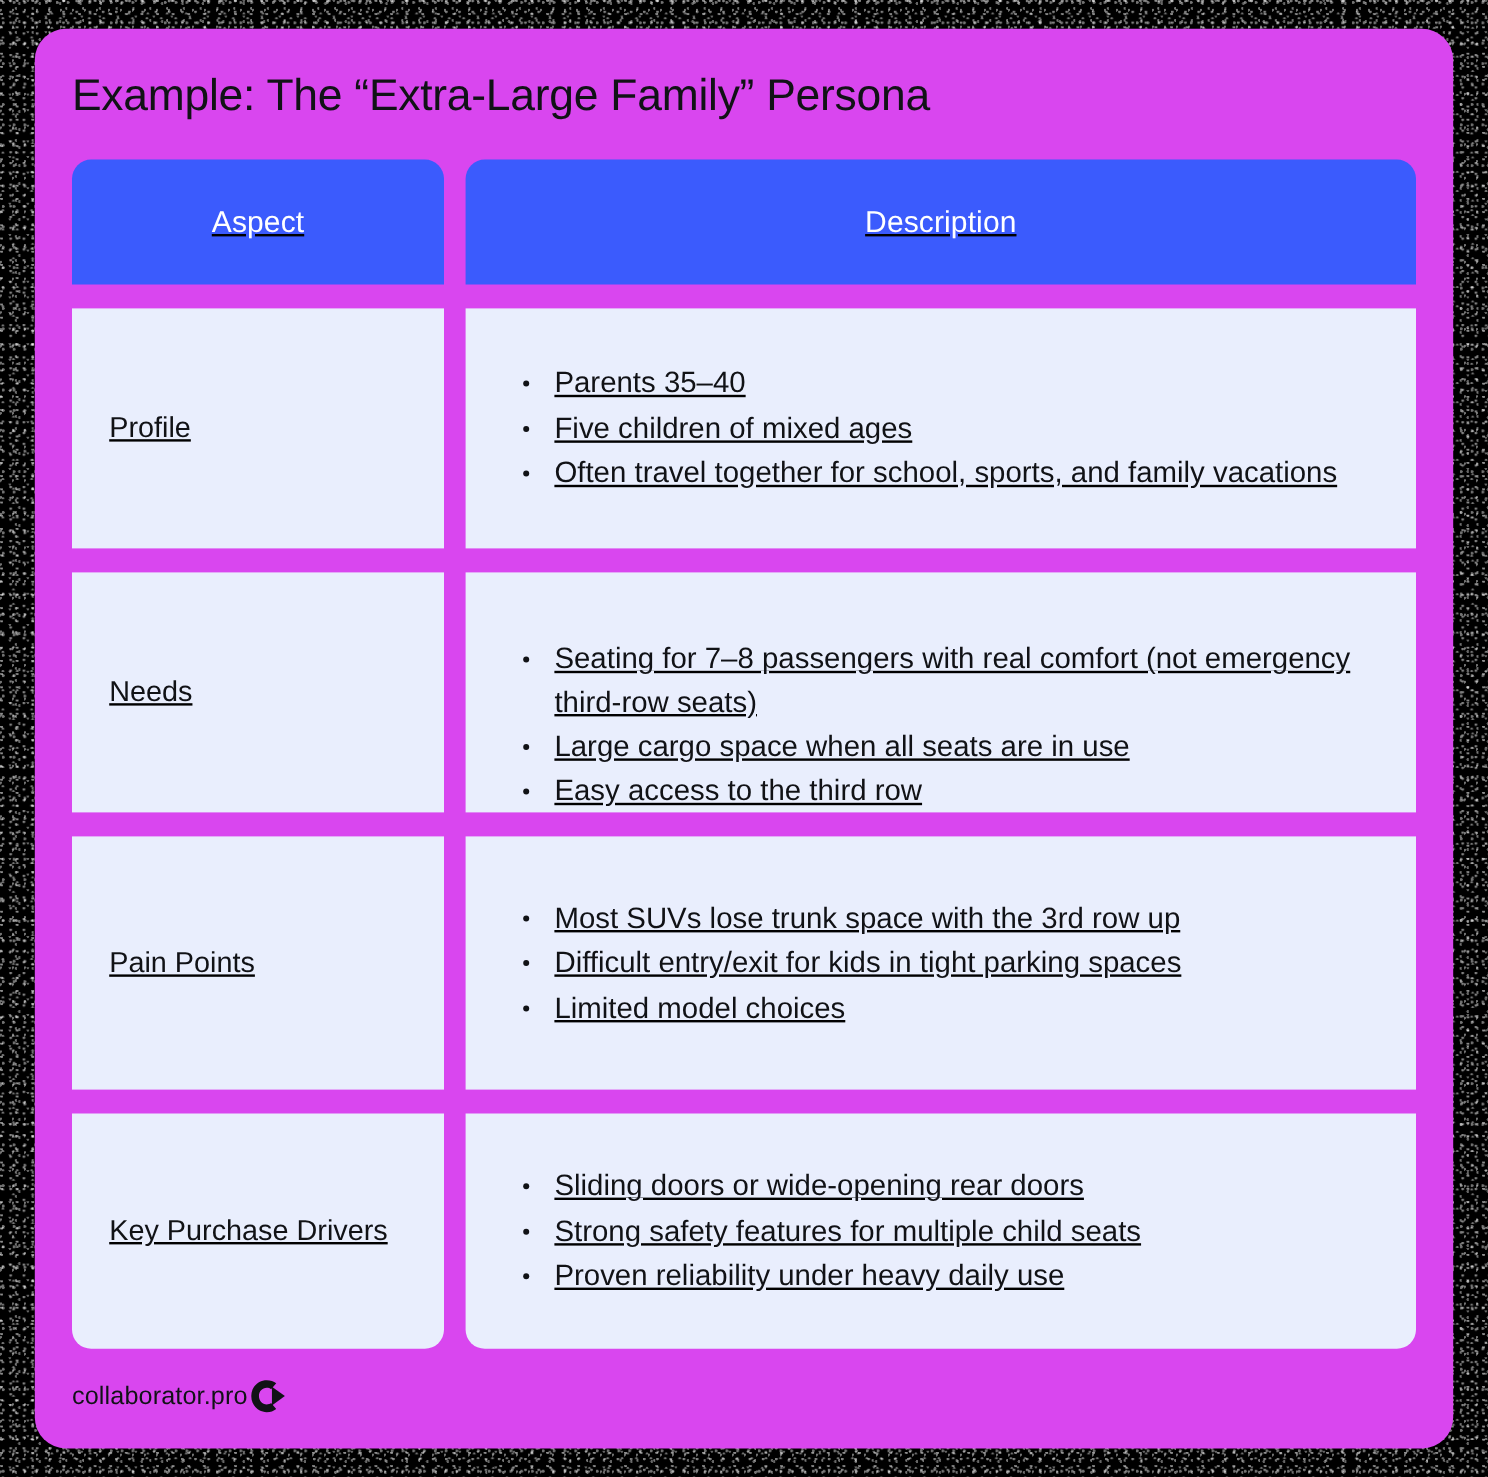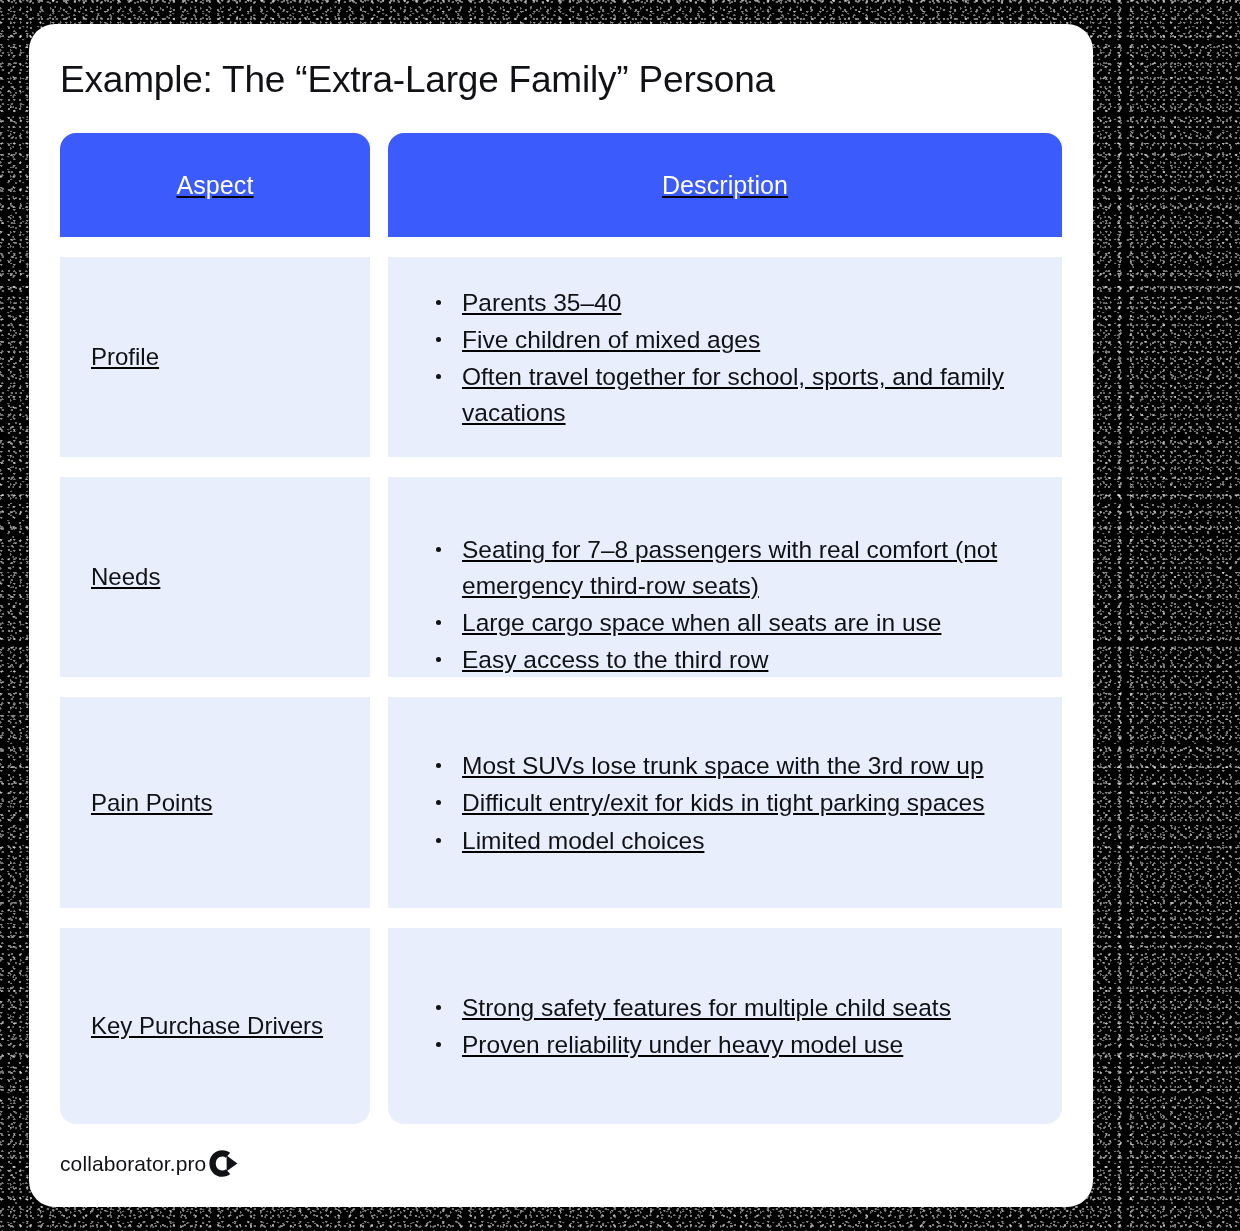--- a/index.html
+++ b/index.html
@@ -34,24 +34,24 @@
       radial-gradient(circle at 20% 96%, rgba(255,255,255,.45) 0 1px, transparent 1.4px),
       radial-gradient(circle at 70% 98%, rgba(255,255,255,.45) 0 1px, transparent 1.4px);
     background-size: 13px 11px, 9px 17px, 15px 13px, 11px 9px, 17px 15px, 10px 14px, 14px 10px, 12px 16px, 16px 12px;
     pointer-events: none;
   }
 
   .card {
     position: absolute;
     left: 29px;
     top: 24px;
-    width: 1064px;
+    width: 1182px;
     height: 1183px;
     box-sizing: border-box;
-    background: #ffffff;
+    background: #d946ef;
     border-radius: 26px;
     padding: 0;
     overflow: hidden;
     z-index: 2;
   }
 
   .page-title {
     margin: 0;
     padding: 34px 0 0 31px;
     font-size: 37px;
@@ -221,22 +221,23 @@
         </div>
       </div>
 
       <div class="trow body-row last">
         <div class="col-aspect">
           <div class="cell" style="height:196px;">Key Purchase Drivers</div>
         </div>
         <div class="col-desc">
           <div class="cell" style="height:196px;">
             <ul class="bullets">
+              <li>Sliding doors or wide-opening rear doors</li>
               <li>Strong safety features for multiple child seats</li>
-              <li>Proven reliability under heavy model use</li>
+              <li>Proven reliability under heavy daily use</li>
             </ul>
           </div>
         </div>
       </div>
 
     </div>
 
     <div class="footer">
       <div class="footer-url">collaborator.pro</div>
       <svg class="logo-mark" viewBox="0 0 34 34">

